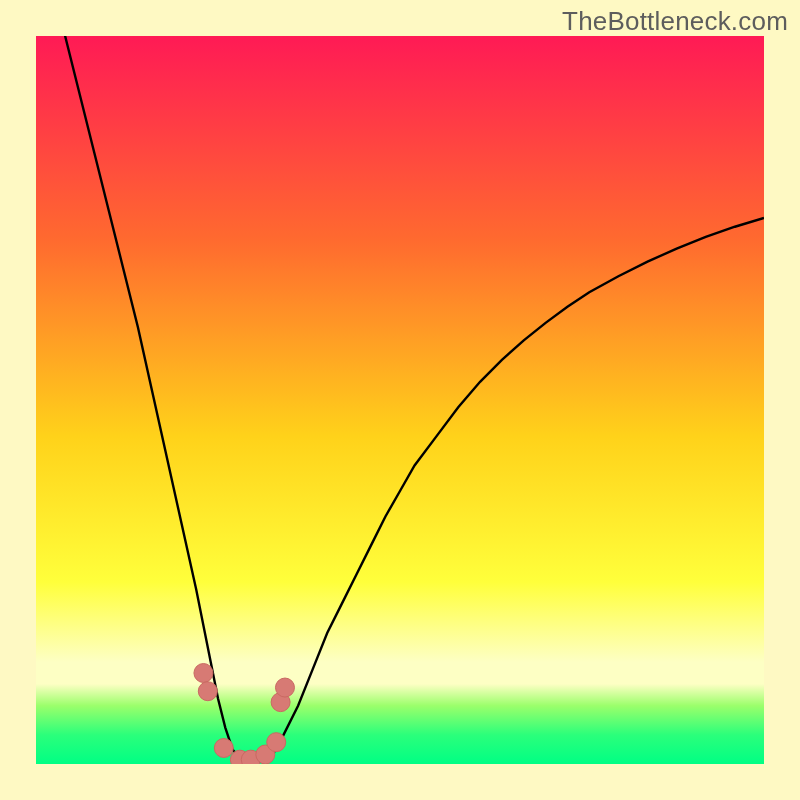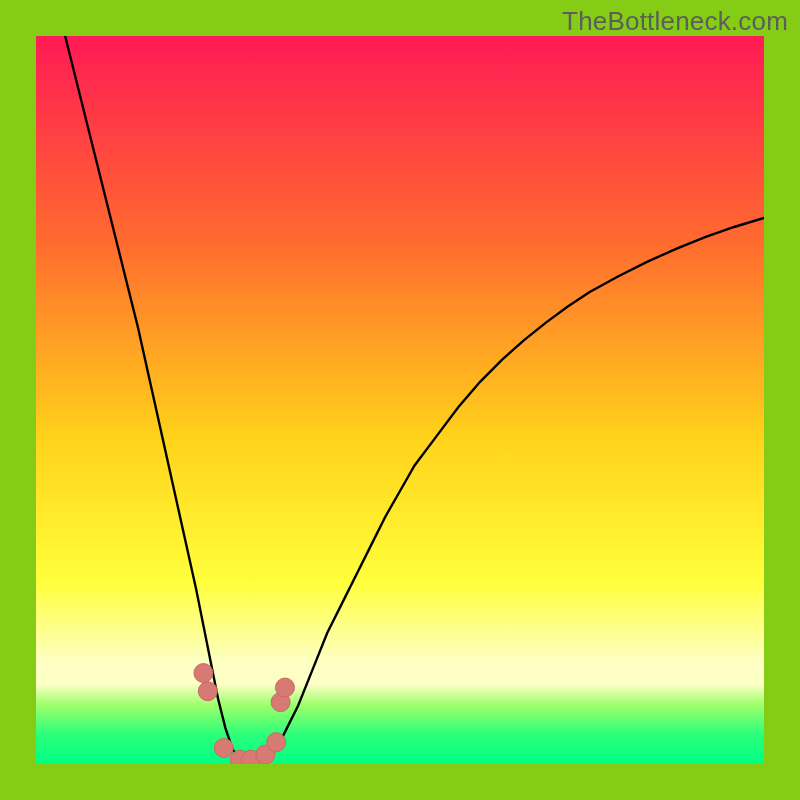--- a/index.html
+++ b/index.html
@@ -8,21 +8,21 @@
     width: 800px;
     height: 800px;
     overflow: hidden;
     background: #000;
     font-family: Arial, Helvetica, sans-serif;
   }
   .stage {
     position: relative;
     width: 800px;
     height: 800px;
-    background: #84cc16;
+    background: #fef9c3;
   }
   .plot {
     position: absolute;
     left: 36px;
     top: 36px;
     width: 728px;
     height: 728px;
     overflow: hidden;
     
   }

